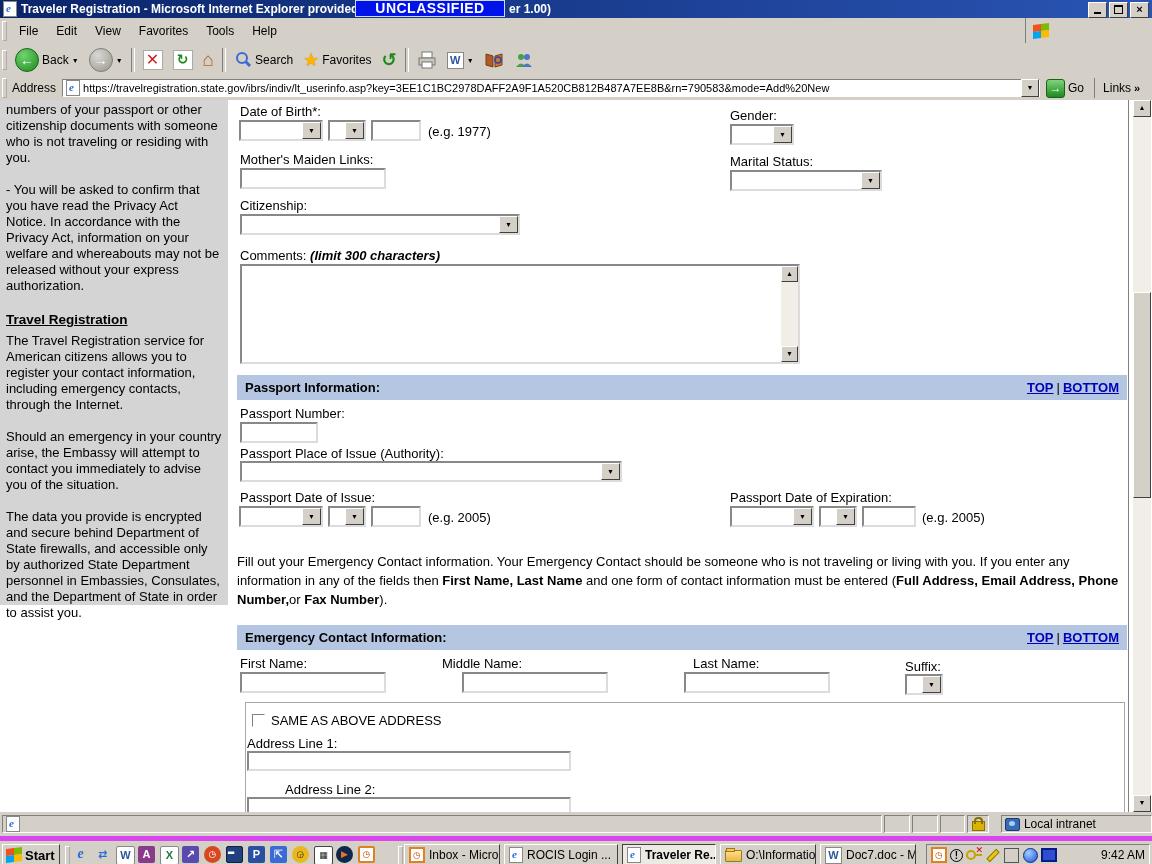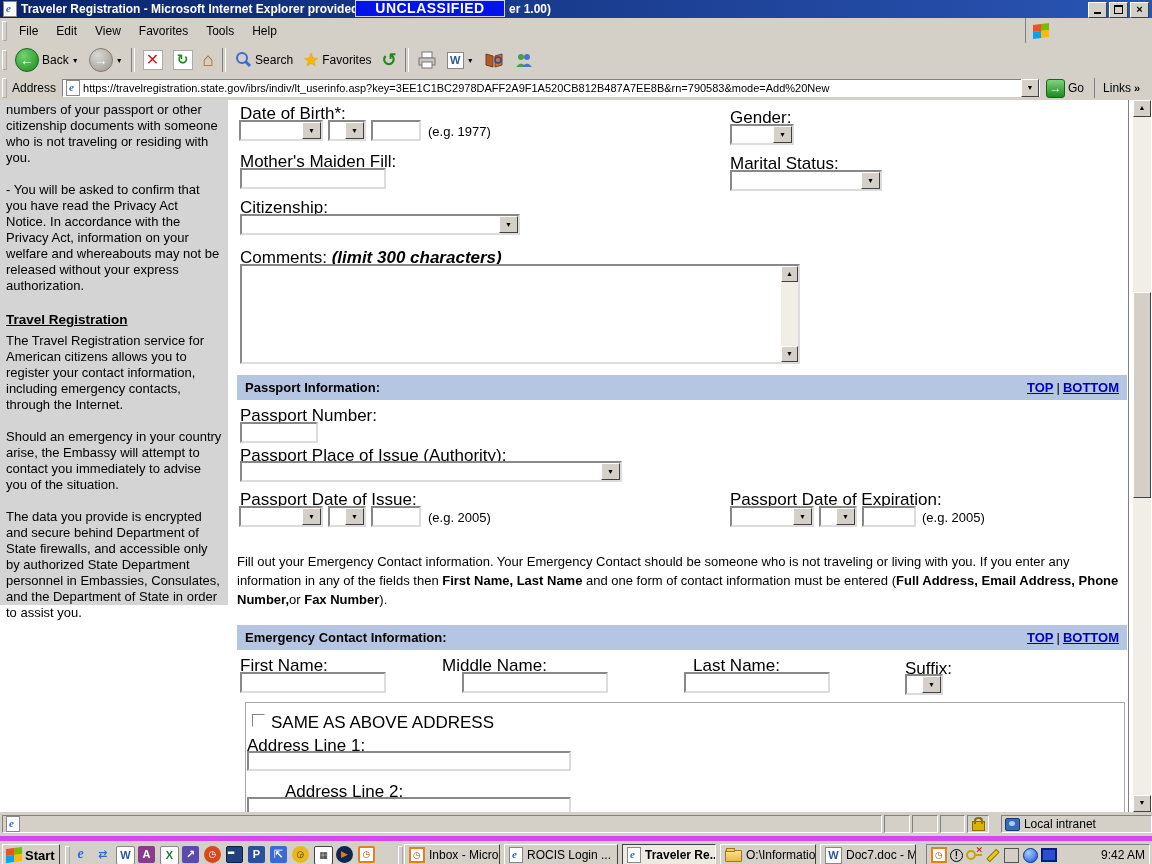--- a/index.html
+++ b/index.html
@@ -61,21 +61,21 @@
   .links{display:flex;align-items:center;gap:3px;margin-left:10px;font-size:12px;border-left:1px solid #808080;padding-left:8px;height:20px;}
   .chev{font-size:11px;font-weight:bold;}
   .page-ico{display:inline-block;width:12px;height:14px;background:#fff;border:1px solid #888;position:relative;flex:none;}
   .page-ico i{position:absolute;left:2px;top:0px;font:italic bold 11px "Liberation Serif",serif;color:#2a6adf;font-style:italic;}
   
   .content{position:absolute;left:0;top:100px;width:1152px;height:712px;background:#fff;overflow:hidden;}
   .sidebar{position:absolute;left:0;top:0;width:228px;height:505px;background:#d4d4d4;
     box-sizing:border-box;padding:2px 6px;font-size:13px;line-height:16px;color:#000;}
   .sidebar p{margin:0 0 16px 0;}
   .sb-head{font-size:13.5px;font-weight:bold;text-decoration:underline;margin:0 0 5px 0;}
-  label.f{position:absolute;font-size:17px;color:#000;white-space:nowrap;}
+  label.f{position:absolute;font-size:13px;color:#000;white-space:nowrap;}
   .hint{position:absolute;font-size:13px;color:#000;white-space:nowrap;}
   .tb{position:absolute;background:#fff;border:2px inset #dcdcdc;box-sizing:border-box;padding:0 2px;font-size:12px;}
   .sel{position:absolute;background:#fff;border:2px inset #dcdcdc;box-sizing:border-box;}
   .sel .dd{position:absolute;right:0;top:0;bottom:0;width:17px;background:#d4d0c8;
     border:1px solid;border-color:#fff #404040 #404040 #fff;font-size:7px;text-align:center;color:#000;
     display:flex;align-items:center;justify-content:center;}
   .secthead{position:absolute;left:237px;width:890px;height:25px;background:#b5c6e2;
     display:flex;align-items:center;box-sizing:border-box;padding:0 8px;font-size:13px;font-weight:bold;color:#000;}
   .secthead .lnks{margin-left:auto;font-size:13px;}
   .lnk{color:#0000bb;font-weight:bold;text-decoration:underline;}
@@ -273,21 +273,21 @@
         <span class="dd">▼</span>
       </span>
     <input class="tb" style="left: 371px; top: 20px; width: 50px; height: 21px;">
     <span class="hint" style="left:428px;top:24px;">(e.g. 1977)</span>
 
     <label class="f" style="left:730px;top:8px;">Gender:</label>
     <span class="sel" style="left:730px;top:24px;width:64px;height:21px;">
         <span class="dd">▼</span>
       </span>
 
-    <label class="f" style="left:240px;top:52px;">Mother's Maiden Fill:</label>
+    <label class="f" style="left:240px;top:52px;">Mother's Maiden Links:</label>
     <input class="tb" style="left: 240px; top: 68px; width: 146px; height: 21px;">
 
     <label class="f" style="left:730px;top:54px;">Marital Status:</label>
     <span class="sel" style="left:730px;top:70px;width:152px;height:21px;">
         <span class="dd">▼</span>
       </span>
 
     <label class="f" style="left:240px;top:98px;">Citizenship:</label>
     <span class="sel" style="left:240px;top:114px;width:280px;height:21px;">
         <span class="dd">▼</span>

